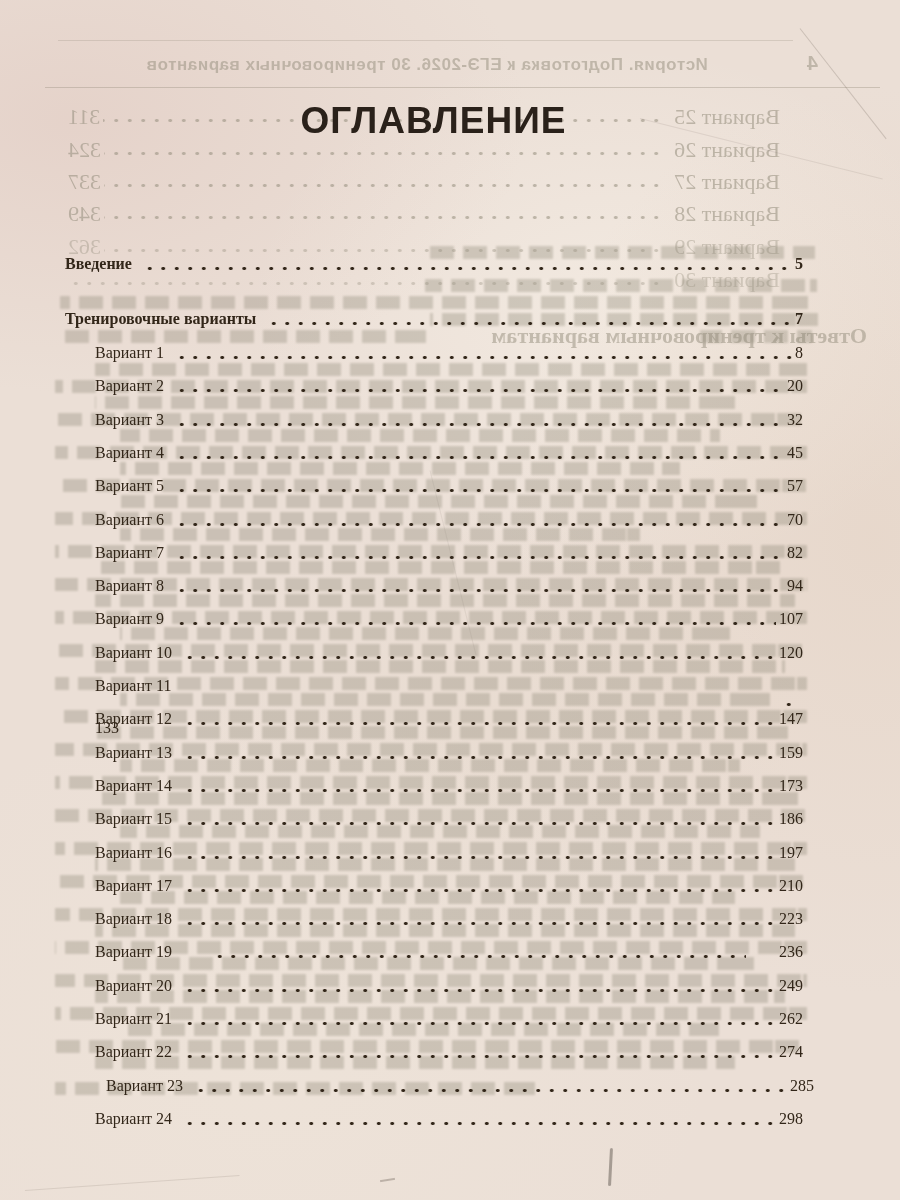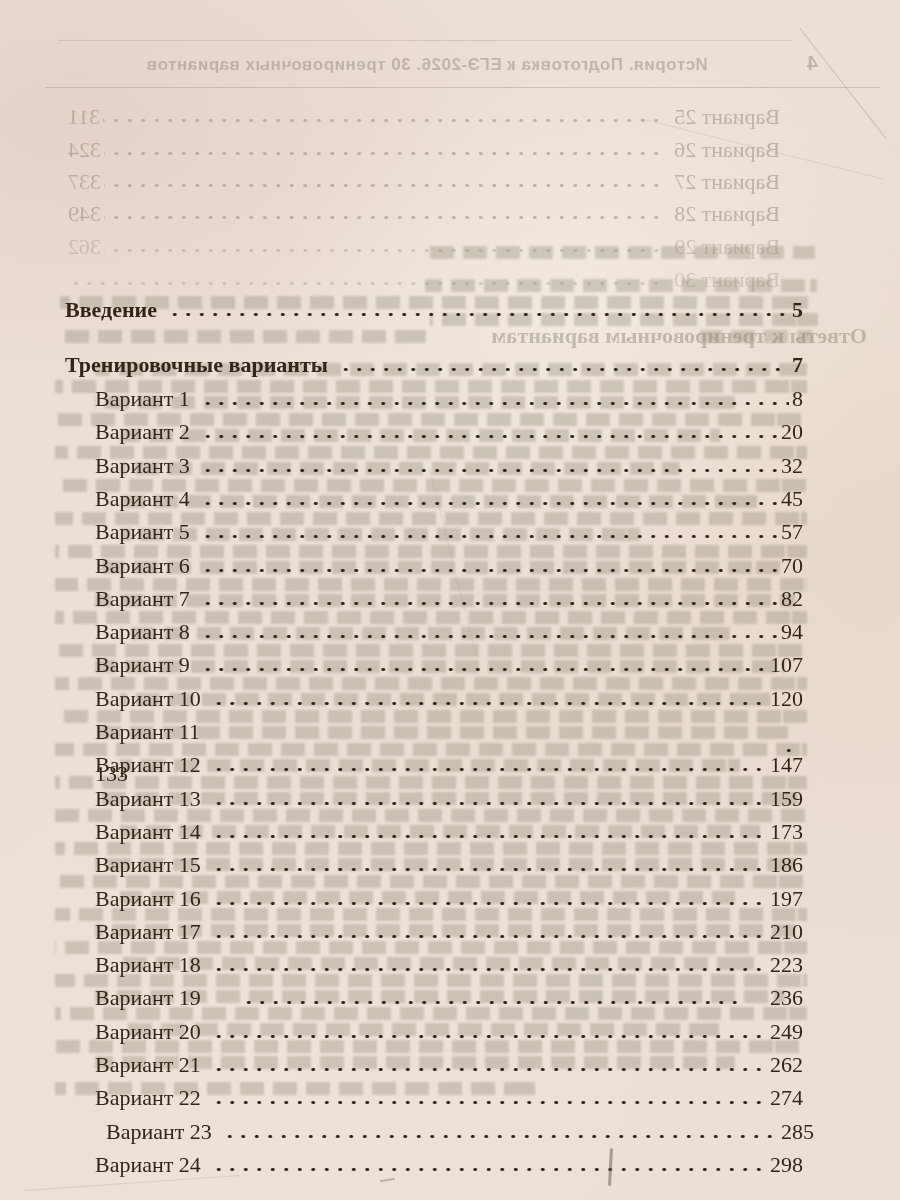--- a/index.html
+++ b/index.html
@@ -15,21 +15,21 @@
       #ebdfd6;
   }
   
   .title{
     position:absolute;left:65px;width:737px;top:100px;height:46px;
     text-align:center;font-family:"Liberation Sans", sans-serif;
     font-weight:700;font-size:37px;letter-spacing:1px;color:#2a211a;
   }
   .toc-row{
     position:absolute;display:flex;align-items:baseline;
-    font-size:22px;line-height:28px;white-space:nowrap;margin-top:46px;
+    font-size:16px;line-height:28px;white-space:nowrap;
   }
   .toc-row.bold{font-weight:700;}
   .toc-label{flex:0 0 auto;}
   .leader{
     flex:1 1 auto;align-self:flex-end;height:9px;margin:0 3px 5px 9px;min-width:20px;
     background:radial-gradient(circle, currentColor 1.5px, transparent 2px) 2px 50% / 13.5px 9px repeat-x;
   }
   .toc-page{flex:0 0 auto;}
   
   .ghost{position:absolute;color:#958e7d;}
@@ -156,20 +156,21 @@
         <div class="gline" style="top: 974px; left: 55px; width: 752px; background-position: -4px 0px;"></div>
         <div class="gline" style="top: 990px; left: 95px; width: 690px; background-position: -11px 0px;"></div>
         <div class="gline" style="top: 1007px; left: 55px; width: 752px; background-position: -18px 0px;"></div>
         <div class="gline" style="top: 1023px; left: 120px; width: 600px; background-position: -25px 0px;"></div>
         <div class="gline" style="top: 1040px; left: 55px; width: 752px; background-position: -32px 0px;"></div>
         <div class="gline" style="top: 1056px; left: 95px; width: 640px; background-position: -6px 0px;"></div>
         <div class="gline" style="top: 1082px; left: 55px; width: 480px; background-position: -13px 0px;"></div>
       </div>
   </div>
 
+  <div class="title">ОГЛАВЛЕНИЕ</div>
 
   <div id="toc-list">
       <div class="toc-row bold" style="top: 250px; left: 65px; width: 738px;">
         <span class="toc-label">Введение</span>
         <span class="leader"></span>
         <span class="toc-page">5</span>
       </div>
       <div class="toc-row bold" style="top: 305px; left: 65px; width: 738px; align-items: center;">
         <span class="toc-label">Тренировочные варианты</span>
         <span class="leader"></span>

